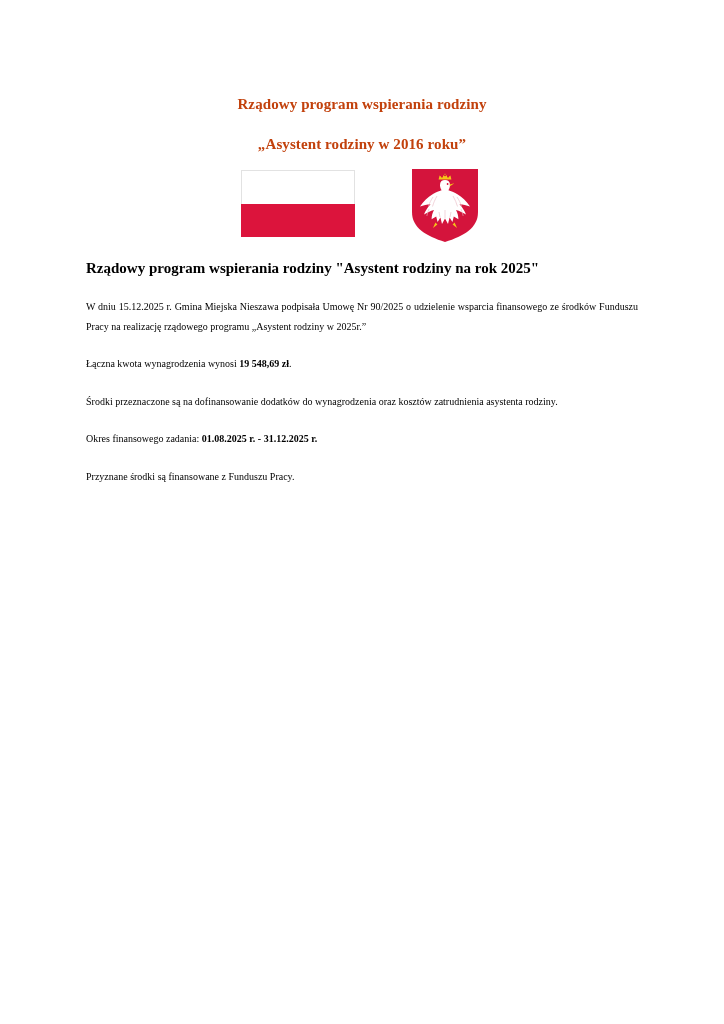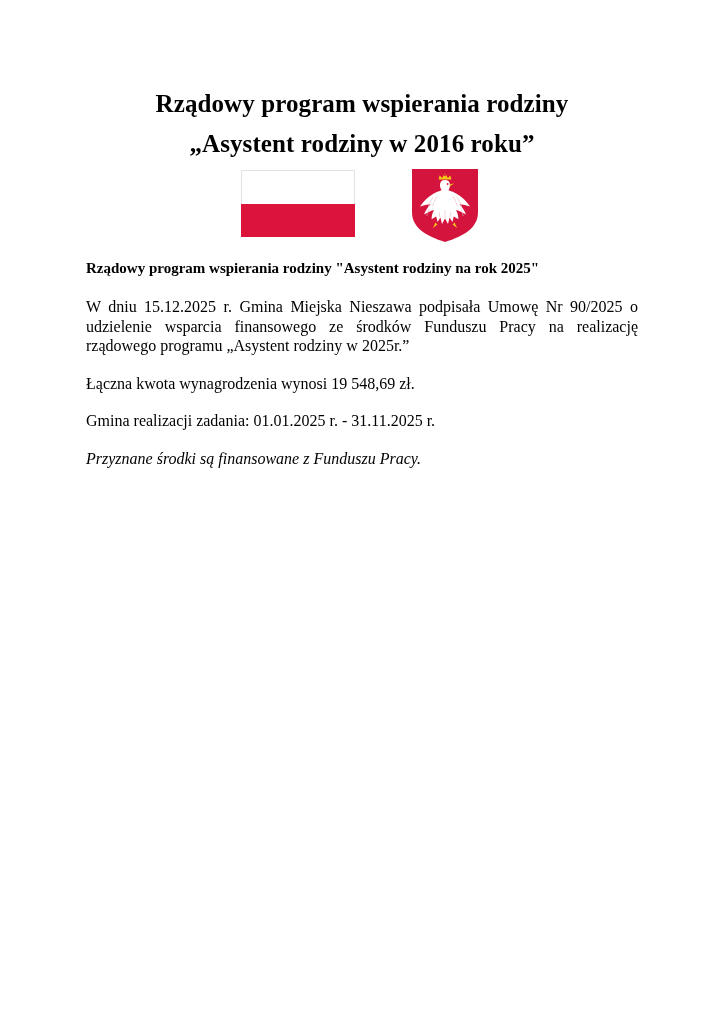--- a/index.html
+++ b/index.html
@@ -20,25 +20,25 @@
 
   
   .title-block {
     position: absolute;
     left: 86px;
     top: 84px;
     width: 552px;
     text-align: center;
   }
   .title-line {
-    font-size: 25px;
+    font-size: 15px;
     font-weight: bold;
     line-height: 40px;
     letter-spacing: 0.1px;
-    color: #000000;
+    color: #c2410c;
     white-space: nowrap;
   }
 
   
   .emblem-row {
     position: absolute;
     left: 0;
     top: 166px;
     width: 724px;
     height: 78px;
@@ -92,28 +92,28 @@
     width: 552px;
   }
   .subtitle {
     font-size: 15px;
     font-weight: bold;
     line-height: 20px;
     margin: 0 0 19px 0;
     text-align: left;
   }
   p.para {
-    font-size: 16px;
+    font-size: 10px;
     line-height: 19.6px;
     margin: 0 0 18px 0;
     text-align: justify;
     text-justify: inter-word;
   }
-  p.para:last-child { margin-bottom: 0; font-style: italic; }
-  .b { font-weight: normal; }
+  p.para:last-child { margin-bottom: 0; }
+  .b { font-weight: bold; }
 </style>
 </head>
 <body>
 
 <div class="page">
 
   <div class="title-block">
     <div class="title-line">Rządowy program wspierania rodziny</div>
     <div class="title-line">„Asystent rodziny w 2016 roku”</div>
   </div>
@@ -175,18 +175,19 @@
     </div>
 
   </div>
 
   <div class="body-block">
 
     <div class="subtitle">Rządowy program wspierania rodziny "Asystent rodziny na rok 2025"</div>
 
     <p class="para"><span>W dniu 15.12.2025 r. Gmina Miejska Nieszawa podpisała Umowę Nr 90/2025 o udzielenie wsparcia finansowego ze środków Funduszu Pracy na realizację rządowego programu „Asystent rodziny w 2025r.”</span></p>
     <p class="para"><span>Łączna kwota wynagrodzenia wynosi </span><span class="b">19 548,69 zł</span><span>.</span></p>
-    <p class="para"><span>Gmina realizacji zadania: </span><span class="b">01.01.2025 r. - 31.11.2025 r.</span></p>
+    <p class="para"><span>Środki przeznaczone są na dofinansowanie dodatków do wynagrodzenia oraz kosztów zatrudnienia asystenta rodziny.</span></p>
+    <p class="para"><span>Okres finansowego zadania: </span><span class="b">01.08.2025 r. - 31.12.2025 r.</span></p>
     <p class="para"><span>Przyznane środki są finansowane z Funduszu Pracy.</span></p>
 
   </div>
 
 </div>
 
 </body></html>

